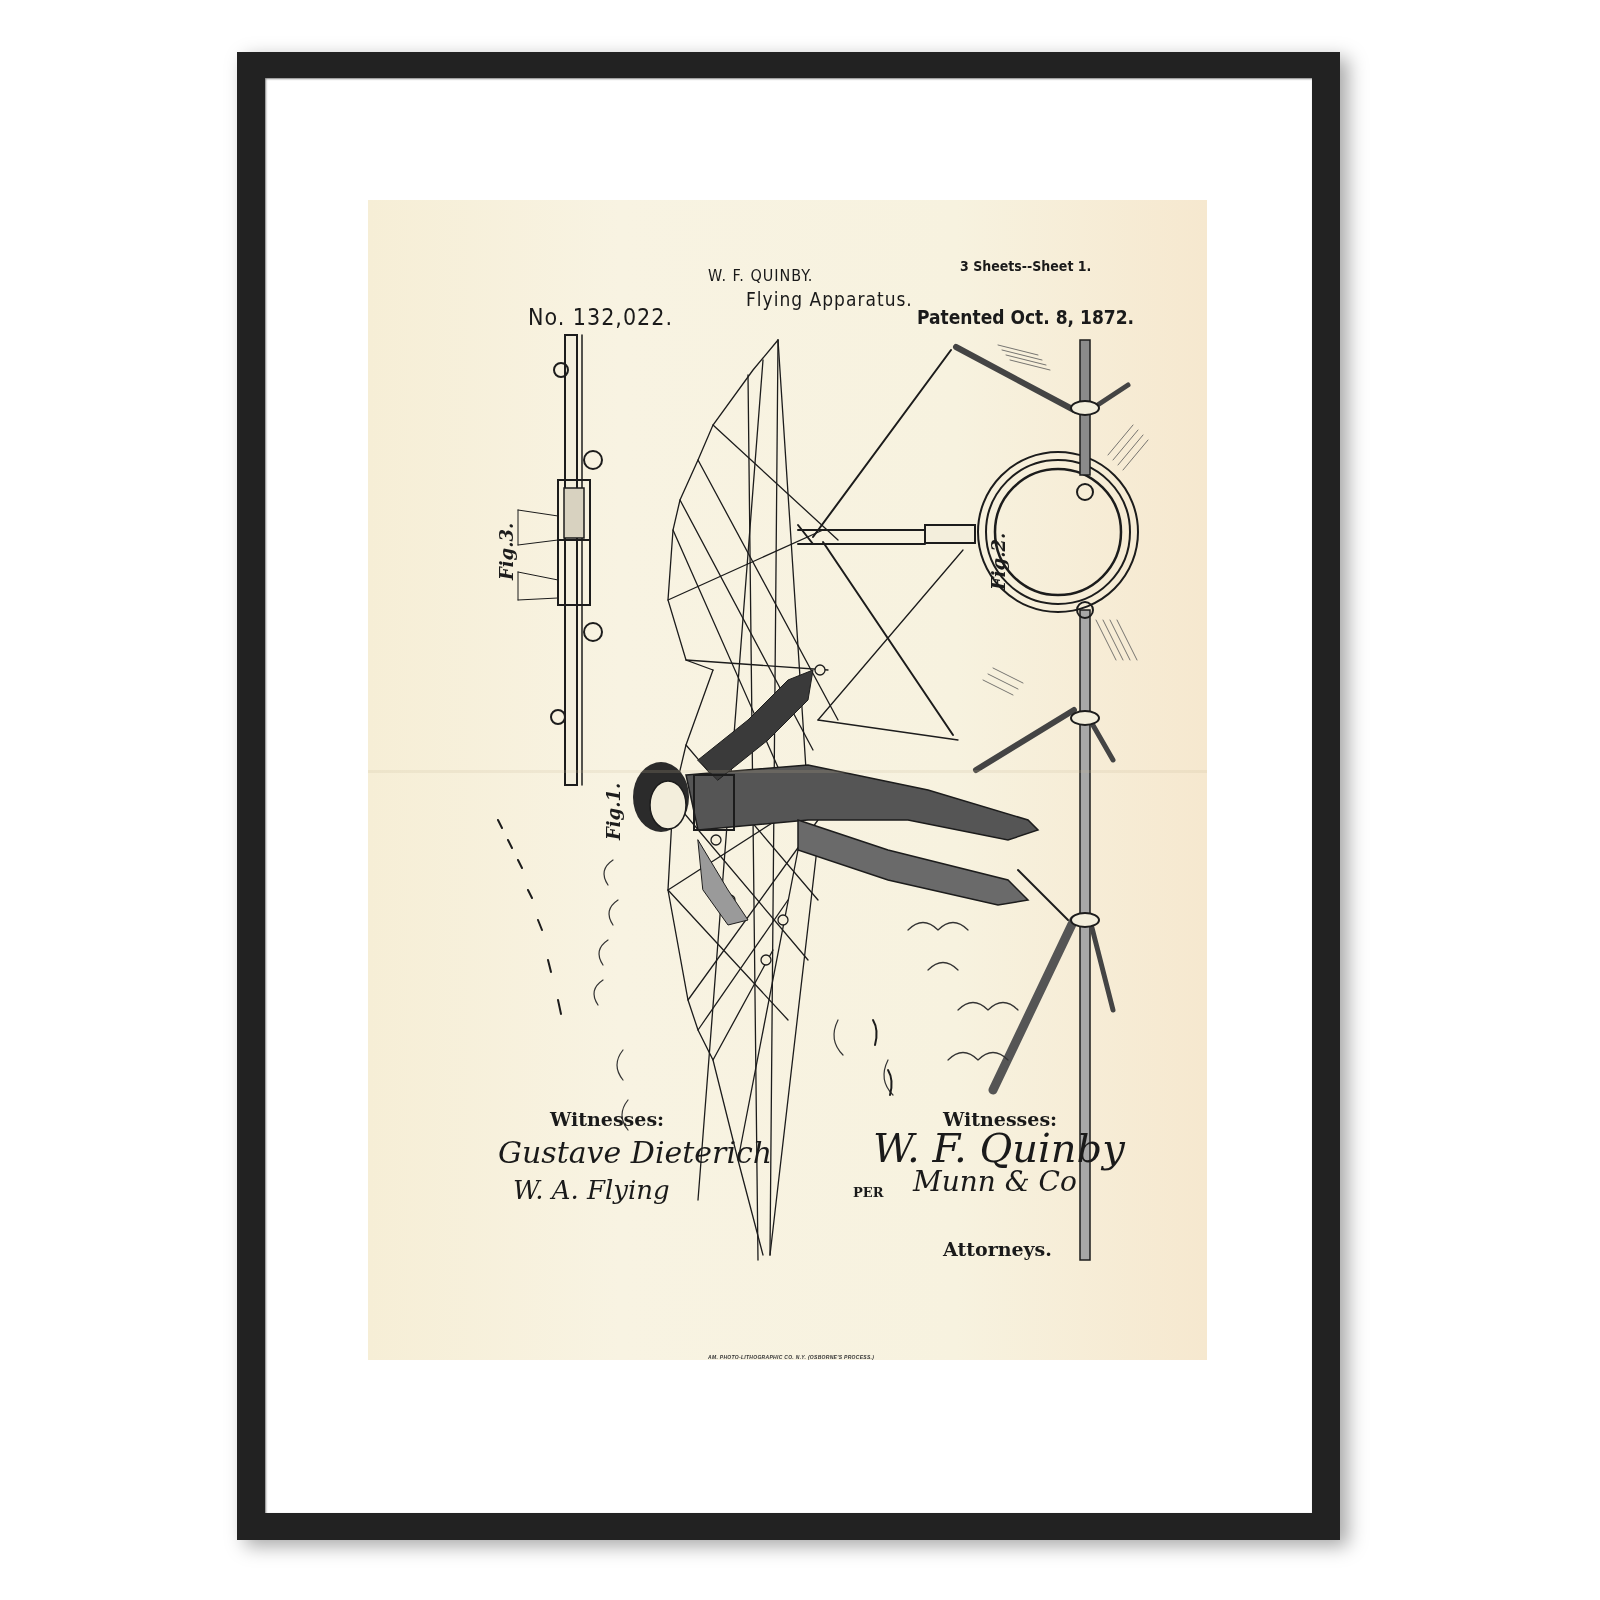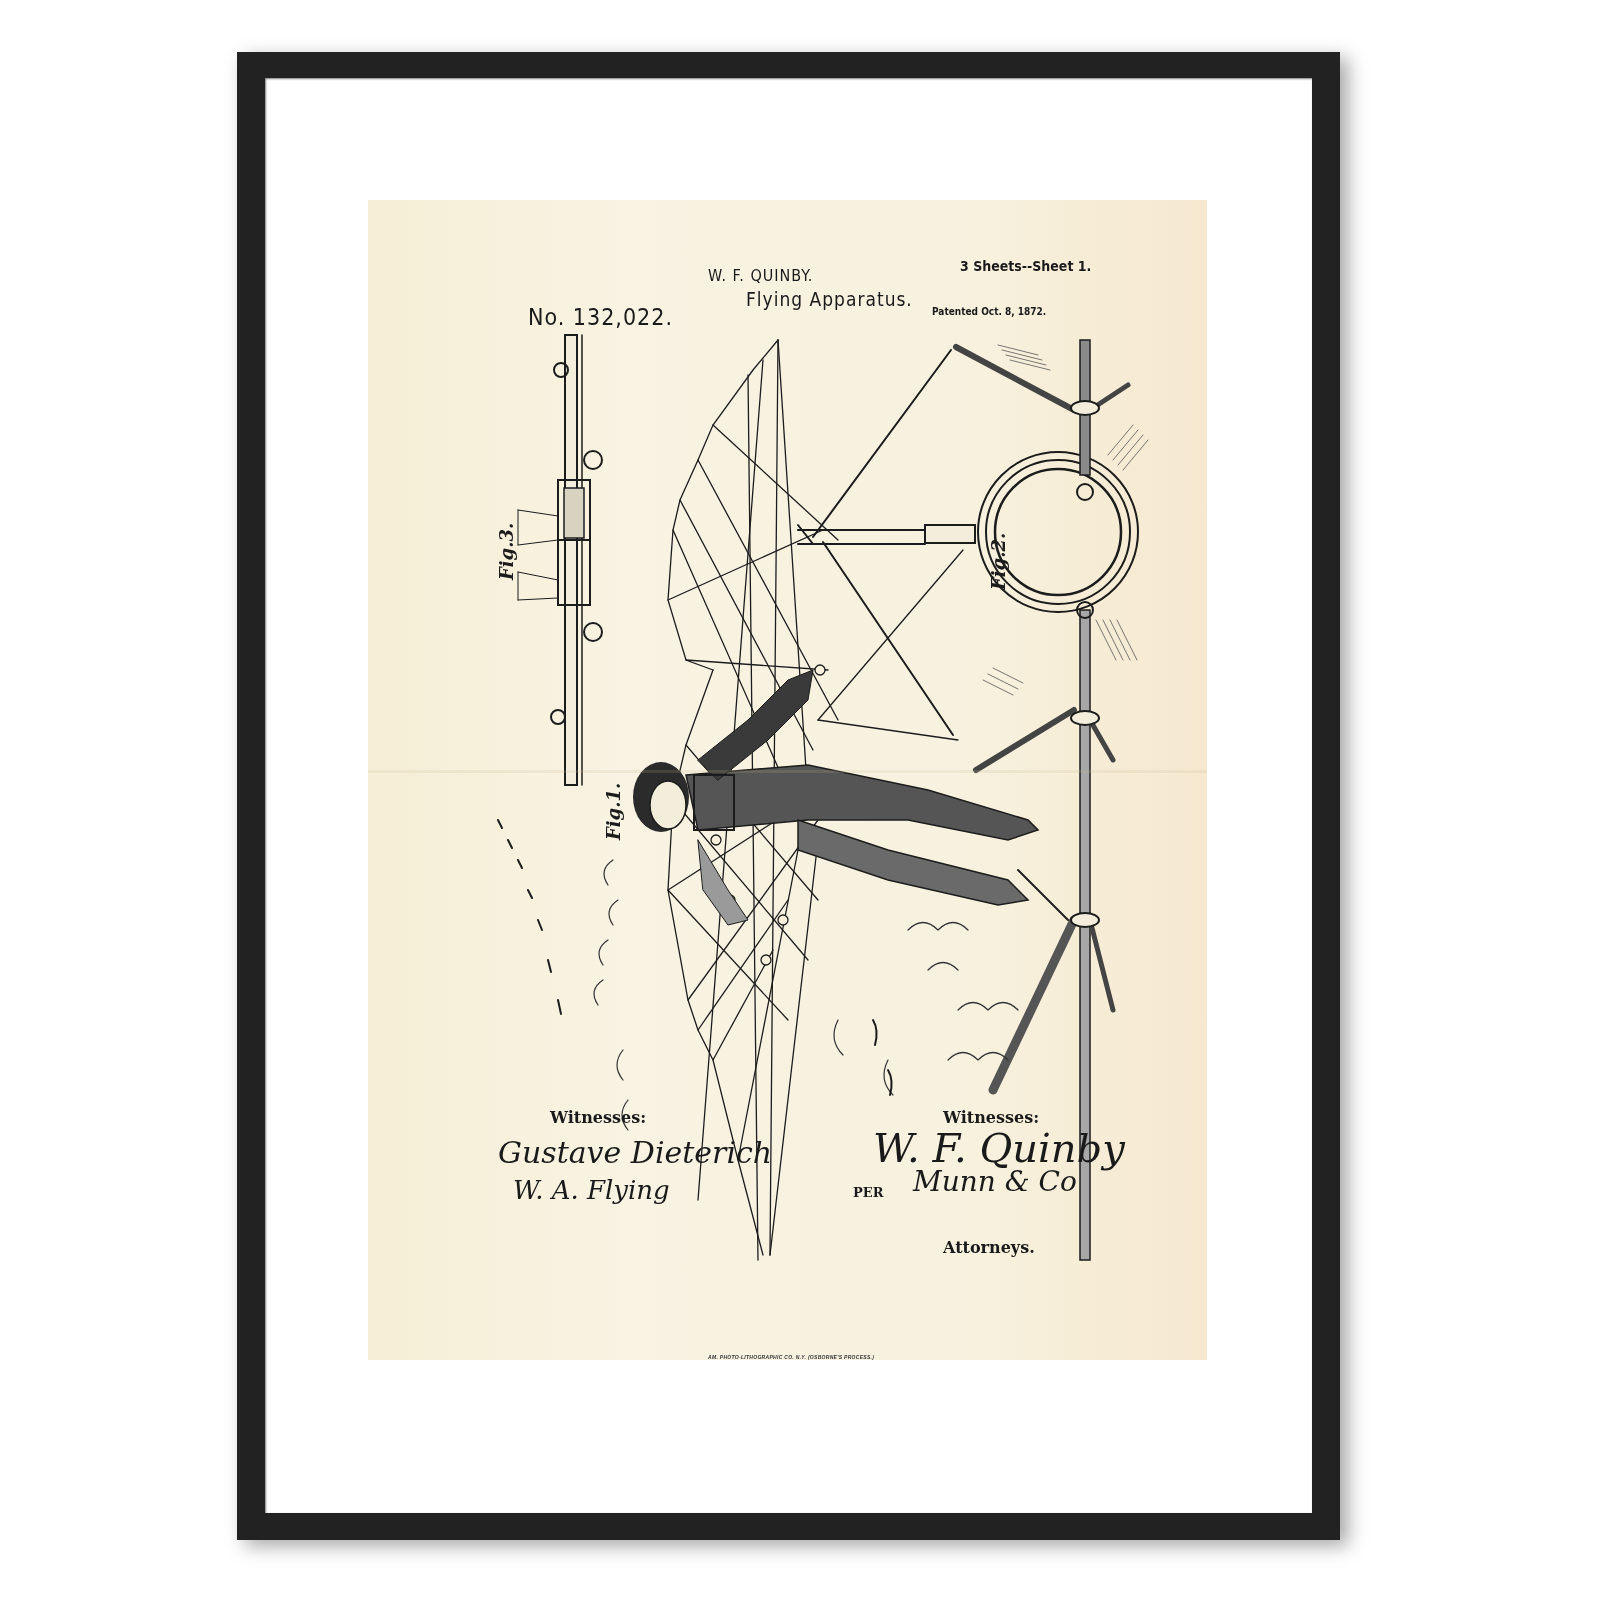--- a/index.html
+++ b/index.html
@@ -24,23 +24,23 @@
     }
     .paper::after {
       content: ""; position: absolute; left: 0; right: 0; top: 570px; height: 3px;
       background: rgba(200,185,150,0.18);
     }
     .hdr { position: absolute; color: #1a1a1a; font-family: "DejaVu Sans Condensed", "DejaVu Sans", sans-serif; }
     .inventor-name { left: 340px; top: 66px; font-size: 16px; letter-spacing: 1px; }
     .title { left: 342px; top: 88px; font-size: 19px; letter-spacing: 1px; margin-left: 36px; }
     .patent-no { left: 160px; top: 104px; font-size: 23px; letter-spacing: 1px; }
     .sheets { left: 592px; top: 58px; font-size: 14px; font-weight: bold; }
-    .patented { left: 549px; top: 106px; font-size: 10px; font-weight: bold; margin-left: 15px; }
+    .patented { left: 549px; top: 106px; font-size: 19px; font-weight: bold; }
     .drawing { position: absolute; left: 0; top: 0; width: 839px; height: 1160px; }
-    .sig-label { position: absolute; font-family: "DejaVu Serif", serif; font-weight: bold; font-size: 16px; color: #1a1a1a; }
+    .sig-label { position: absolute; font-family: "DejaVu Serif", serif; font-weight: bold; font-size: 19px; color: #1a1a1a; }
     .script { position: absolute; font-family: "DejaVu Serif", serif; font-style: italic; color: #1a1a1a; }
     .footer {
       position: absolute; left: 340px; top: 1154px; font-size: 5px; font-weight: bold; font-style: italic;
       color: #333; letter-spacing: 0.3px; white-space: nowrap;
     }
   </style>
 </head>
 <body>
 
 <div class="frame">

